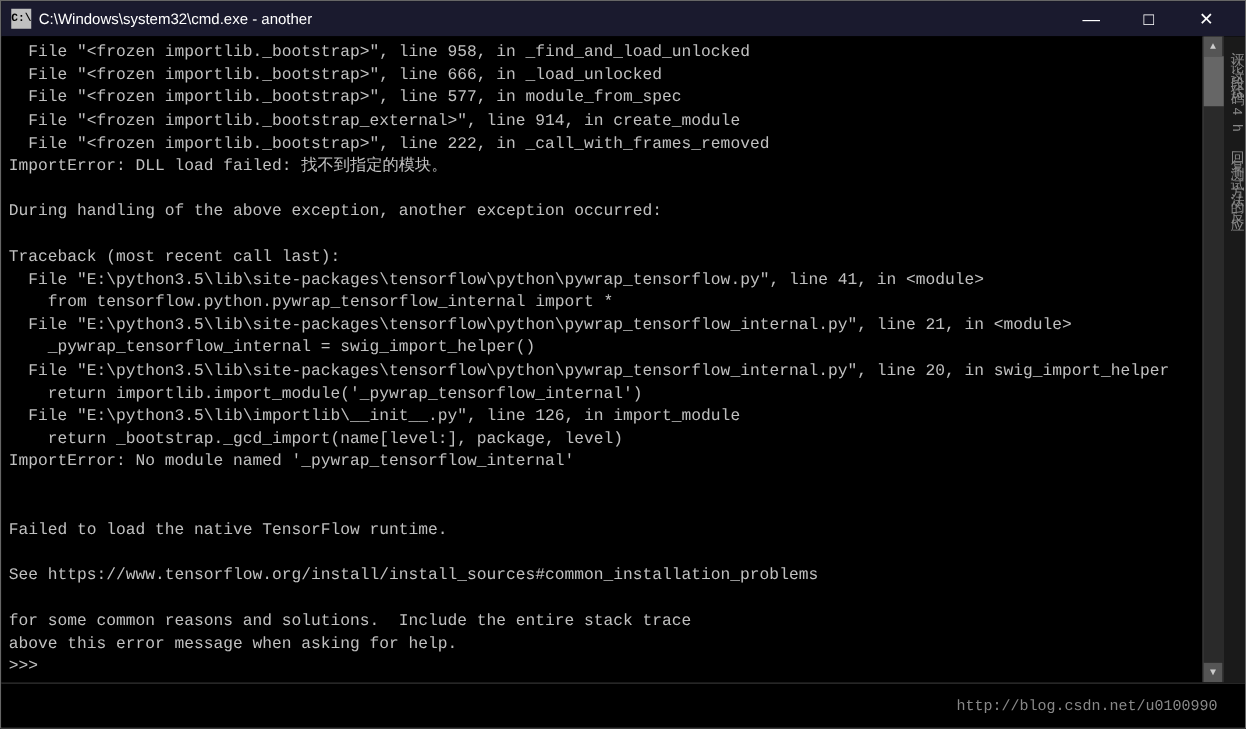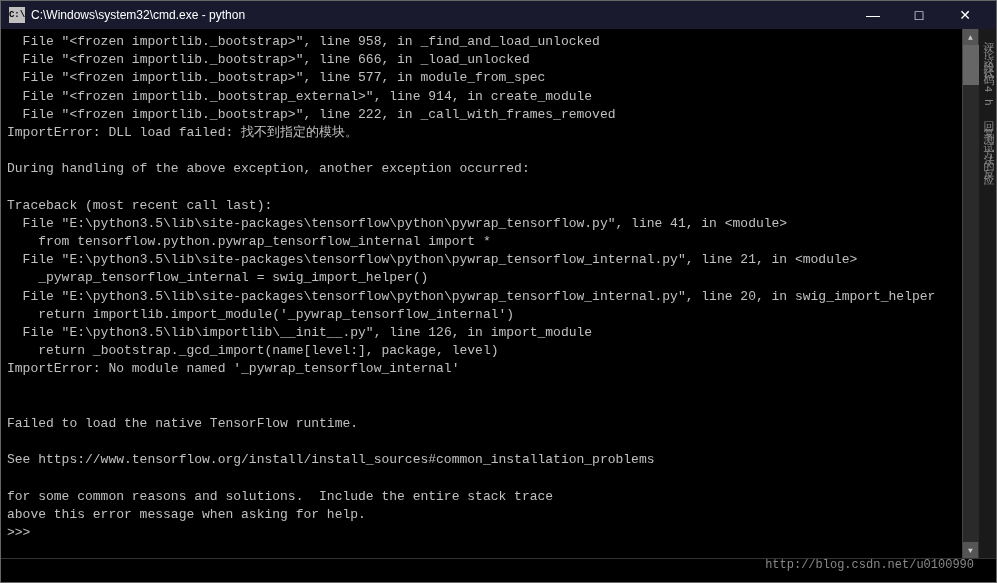--- a/index.html
+++ b/index.html
@@ -157,37 +157,37 @@
     .watermark {
       position: absolute;
       bottom: 10px;
       right: 22px;
       color: #888;
       font-size: 12px;
       font-family: 'Courier New', monospace;
     }
 
     .bottom-bar {
-      height: 24px;
+      height: 36px;
       background: #000;
       border-top: 1px solid #333;
       flex-shrink: 0;
       position: relative;
     }
   </style>
 </head>
 <body>
 
 <div class="window">
 
   <div class="title-bar">
     <div class="title-bar-icon">
       <span style="font-size:9px;font-weight:bold;color:#000;">C:\</span>
     </div>
-    <span class="title-bar-text">C:\Windows\system32\cmd.exe - python</span>
+    <span class="title-bar-text">C:\Windows\system32\cmd.exe - another</span>
     <div class="title-bar-controls">
       <button class="title-bar-btn">—</button>
       <button class="title-bar-btn">□</button>
       <button class="title-bar-btn close">✕</button>
     </div>
   </div>
 
   <div class="content-area">
 
     <div class="terminal" id="terminal"><span class="line">  File "&lt;frozen importlib._bootstrap&gt;", line 958, in _find_and_load_unlocked</span><span class="line">  File "&lt;frozen importlib._bootstrap&gt;", line 666, in _load_unlocked</span><span class="line">  File "&lt;frozen importlib._bootstrap&gt;", line 577, in module_from_spec</span><span class="line">  File "&lt;frozen importlib._bootstrap_external&gt;", line 914, in create_module</span><span class="line">  File "&lt;frozen importlib._bootstrap&gt;", line 222, in _call_with_frames_removed</span><span class="line">ImportError: DLL load failed: 找不到指定的模块。</span><span class="line">&nbsp;</span><span class="line">During handling of the above exception, another exception occurred:</span><span class="line">&nbsp;</span><span class="line">Traceback (most recent call last):</span><span class="line">  File "E:\python3.5\lib\site-packages\tensorflow\python\pywrap_tensorflow.py", line 41, in &lt;module&gt;</span><span class="line">    from tensorflow.python.pywrap_tensorflow_internal import *</span><span class="line">  File "E:\python3.5\lib\site-packages\tensorflow\python\pywrap_tensorflow_internal.py", line 21, in &lt;module&gt;</span><span class="line">    _pywrap_tensorflow_internal = swig_import_helper()</span><span class="line">  File "E:\python3.5\lib\site-packages\tensorflow\python\pywrap_tensorflow_internal.py", line 20, in swig_import_helper</span><span class="line">    return importlib.import_module('_pywrap_tensorflow_internal')</span><span class="line">  File "E:\python3.5\lib\importlib\__init__.py", line 126, in import_module</span><span class="line">    return _bootstrap._gcd_import(name[level:], package, level)</span><span class="line">ImportError: No module named '_pywrap_tensorflow_internal'</span><span class="line">&nbsp;</span><span class="line">&nbsp;</span><span class="line">Failed to load the native TensorFlow runtime.</span><span class="line">&nbsp;</span><span class="line">See https://www.tensorflow.org/install/install_sources#common_installation_problems</span><span class="line">&nbsp;</span><span class="line">for some common reasons and solutions.  Include the entire stack trace</span><span class="line">above this error message when asking for help.</span><span class="line">&gt;&gt;&gt;</span></div>

